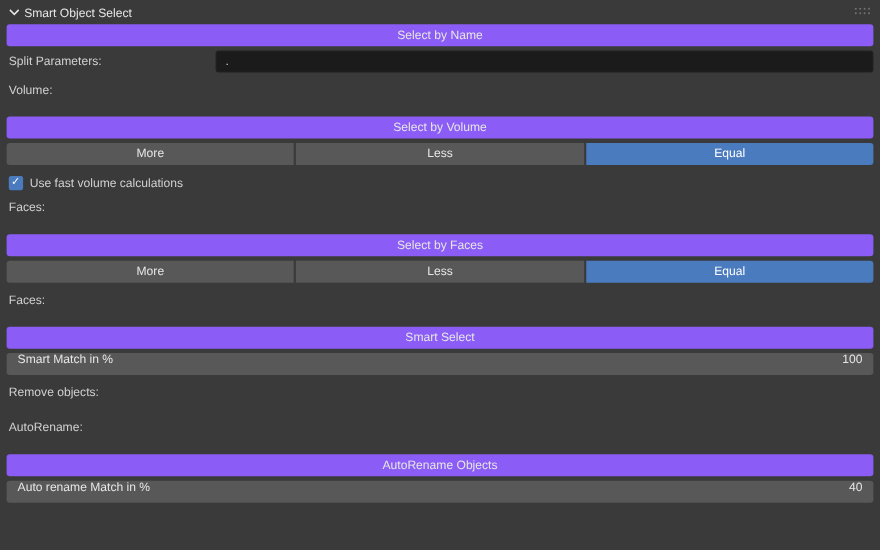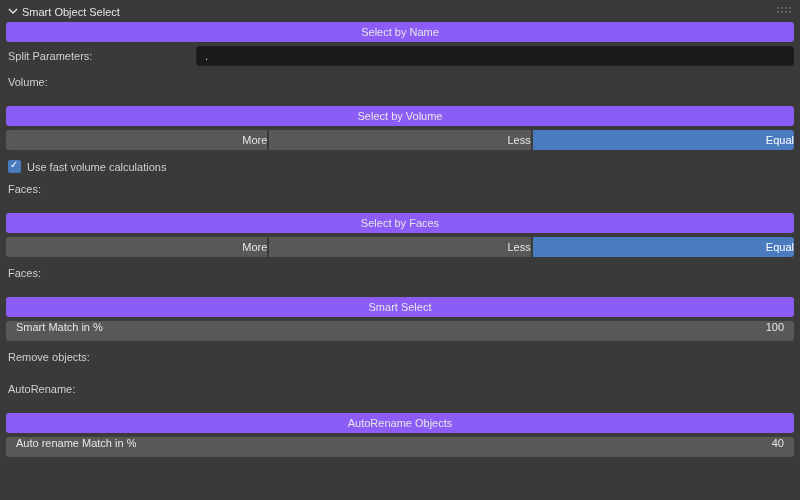--- a/index.html
+++ b/index.html
@@ -68,21 +68,20 @@
   }
   .seg-btn {
     flex: 1;
     background: #585858;
     color: #e6e6e6;
     border: none;
     height: 20px;
     font-size: 11px;
     cursor: pointer;
     border-radius: 0;
-    text-align: right;
   }
   .seg-btn.first { border-radius: 3px 0 0 3px; }
   .seg-btn.last  { border-radius: 0 3px 3px 0; }
   .seg-btn.active { background: #4a7bbf; color: #fff; }
   .check-row {
     display: flex;
     align-items: center;
     gap: 6px;
     padding: 2px 2px 8px 2px;
   }

